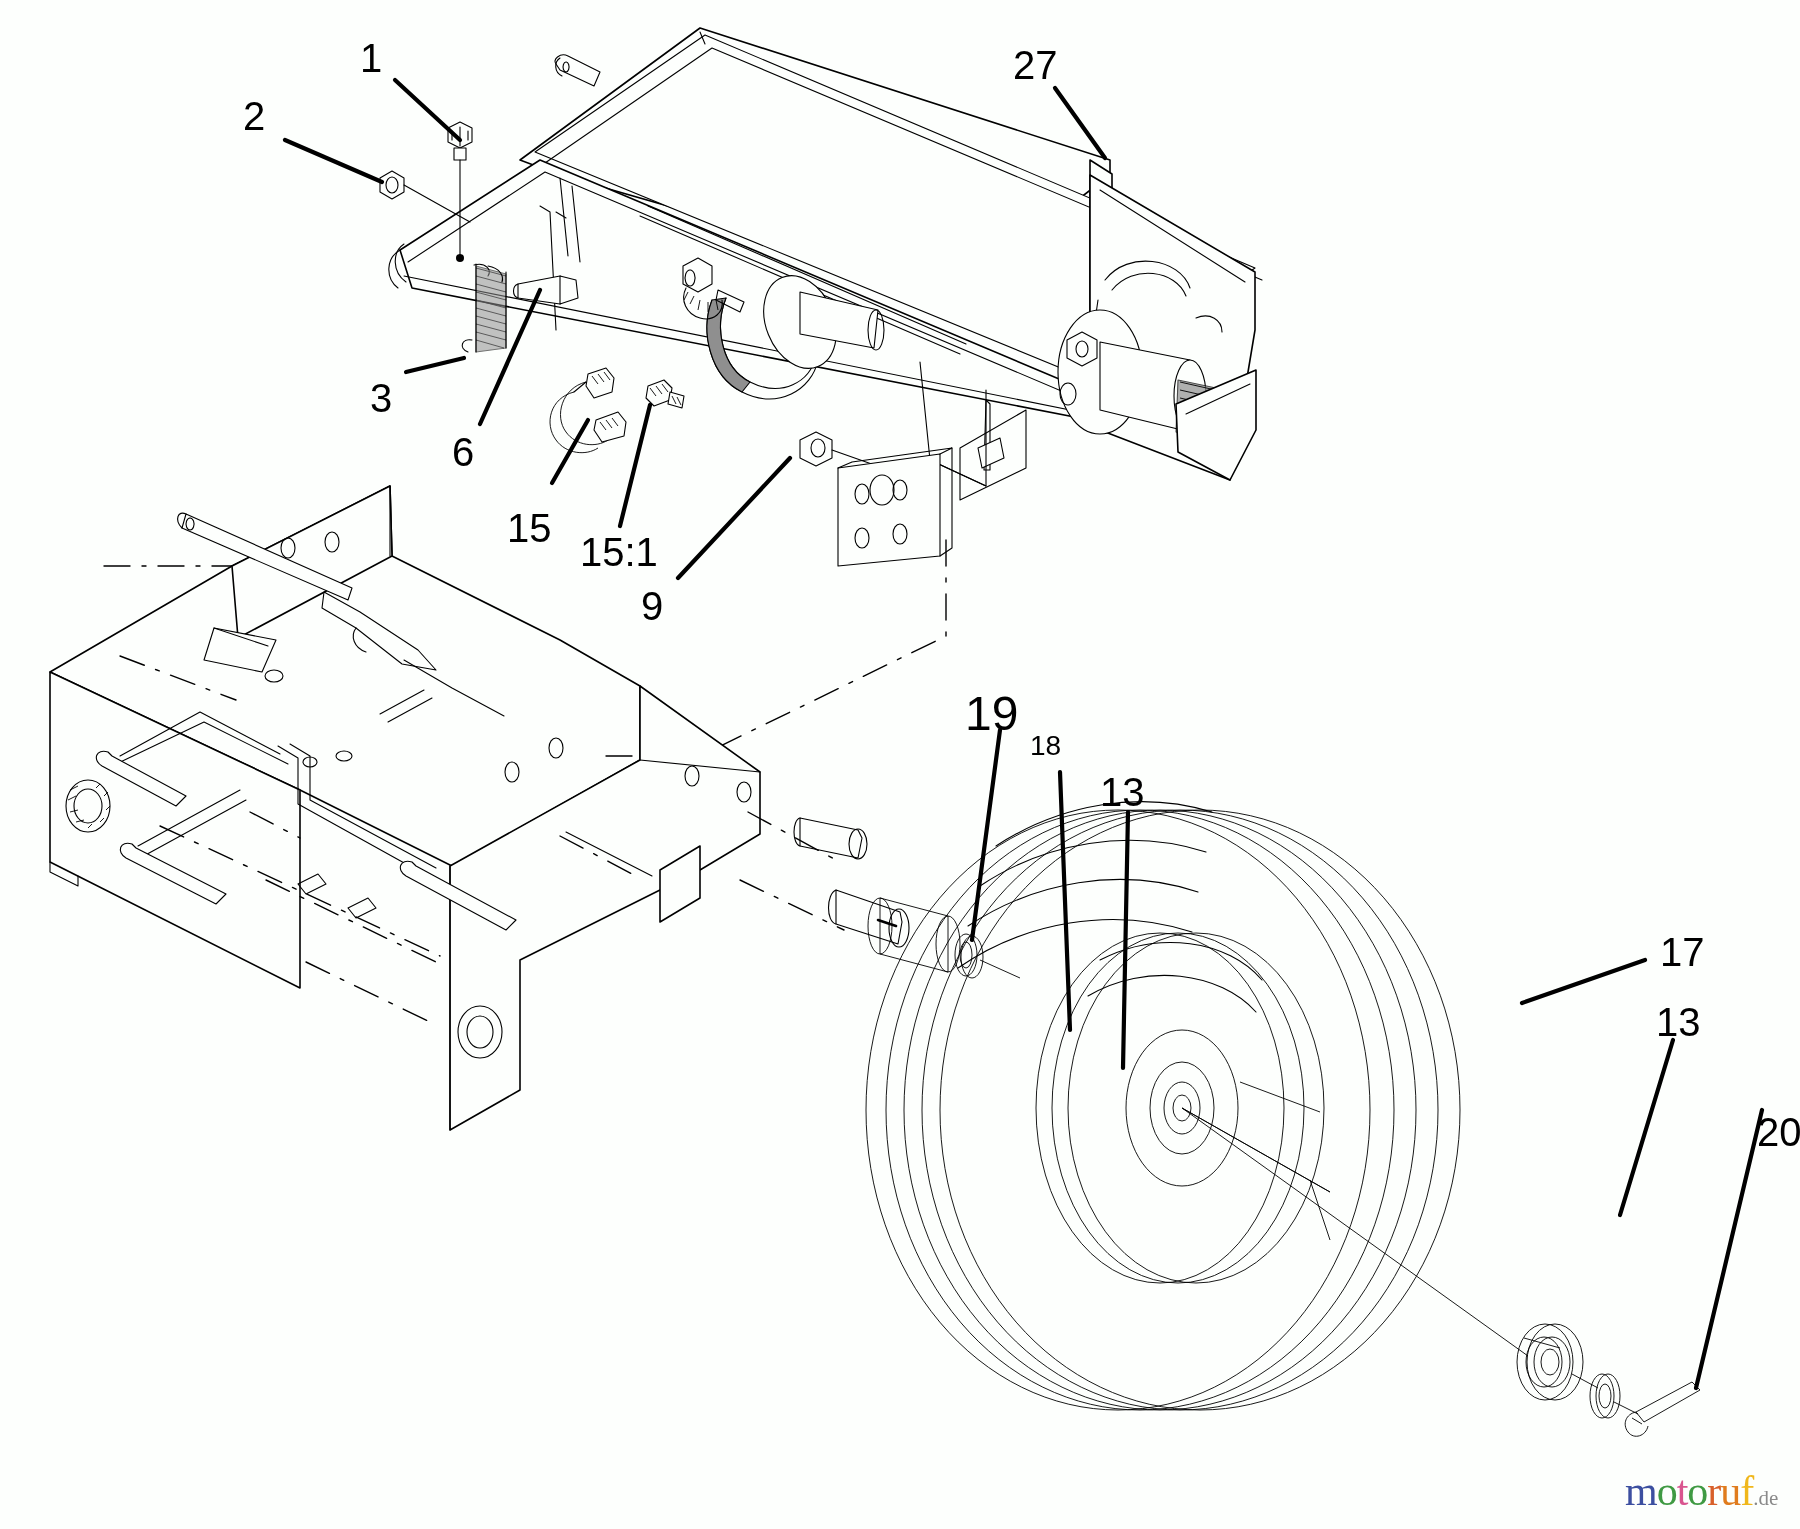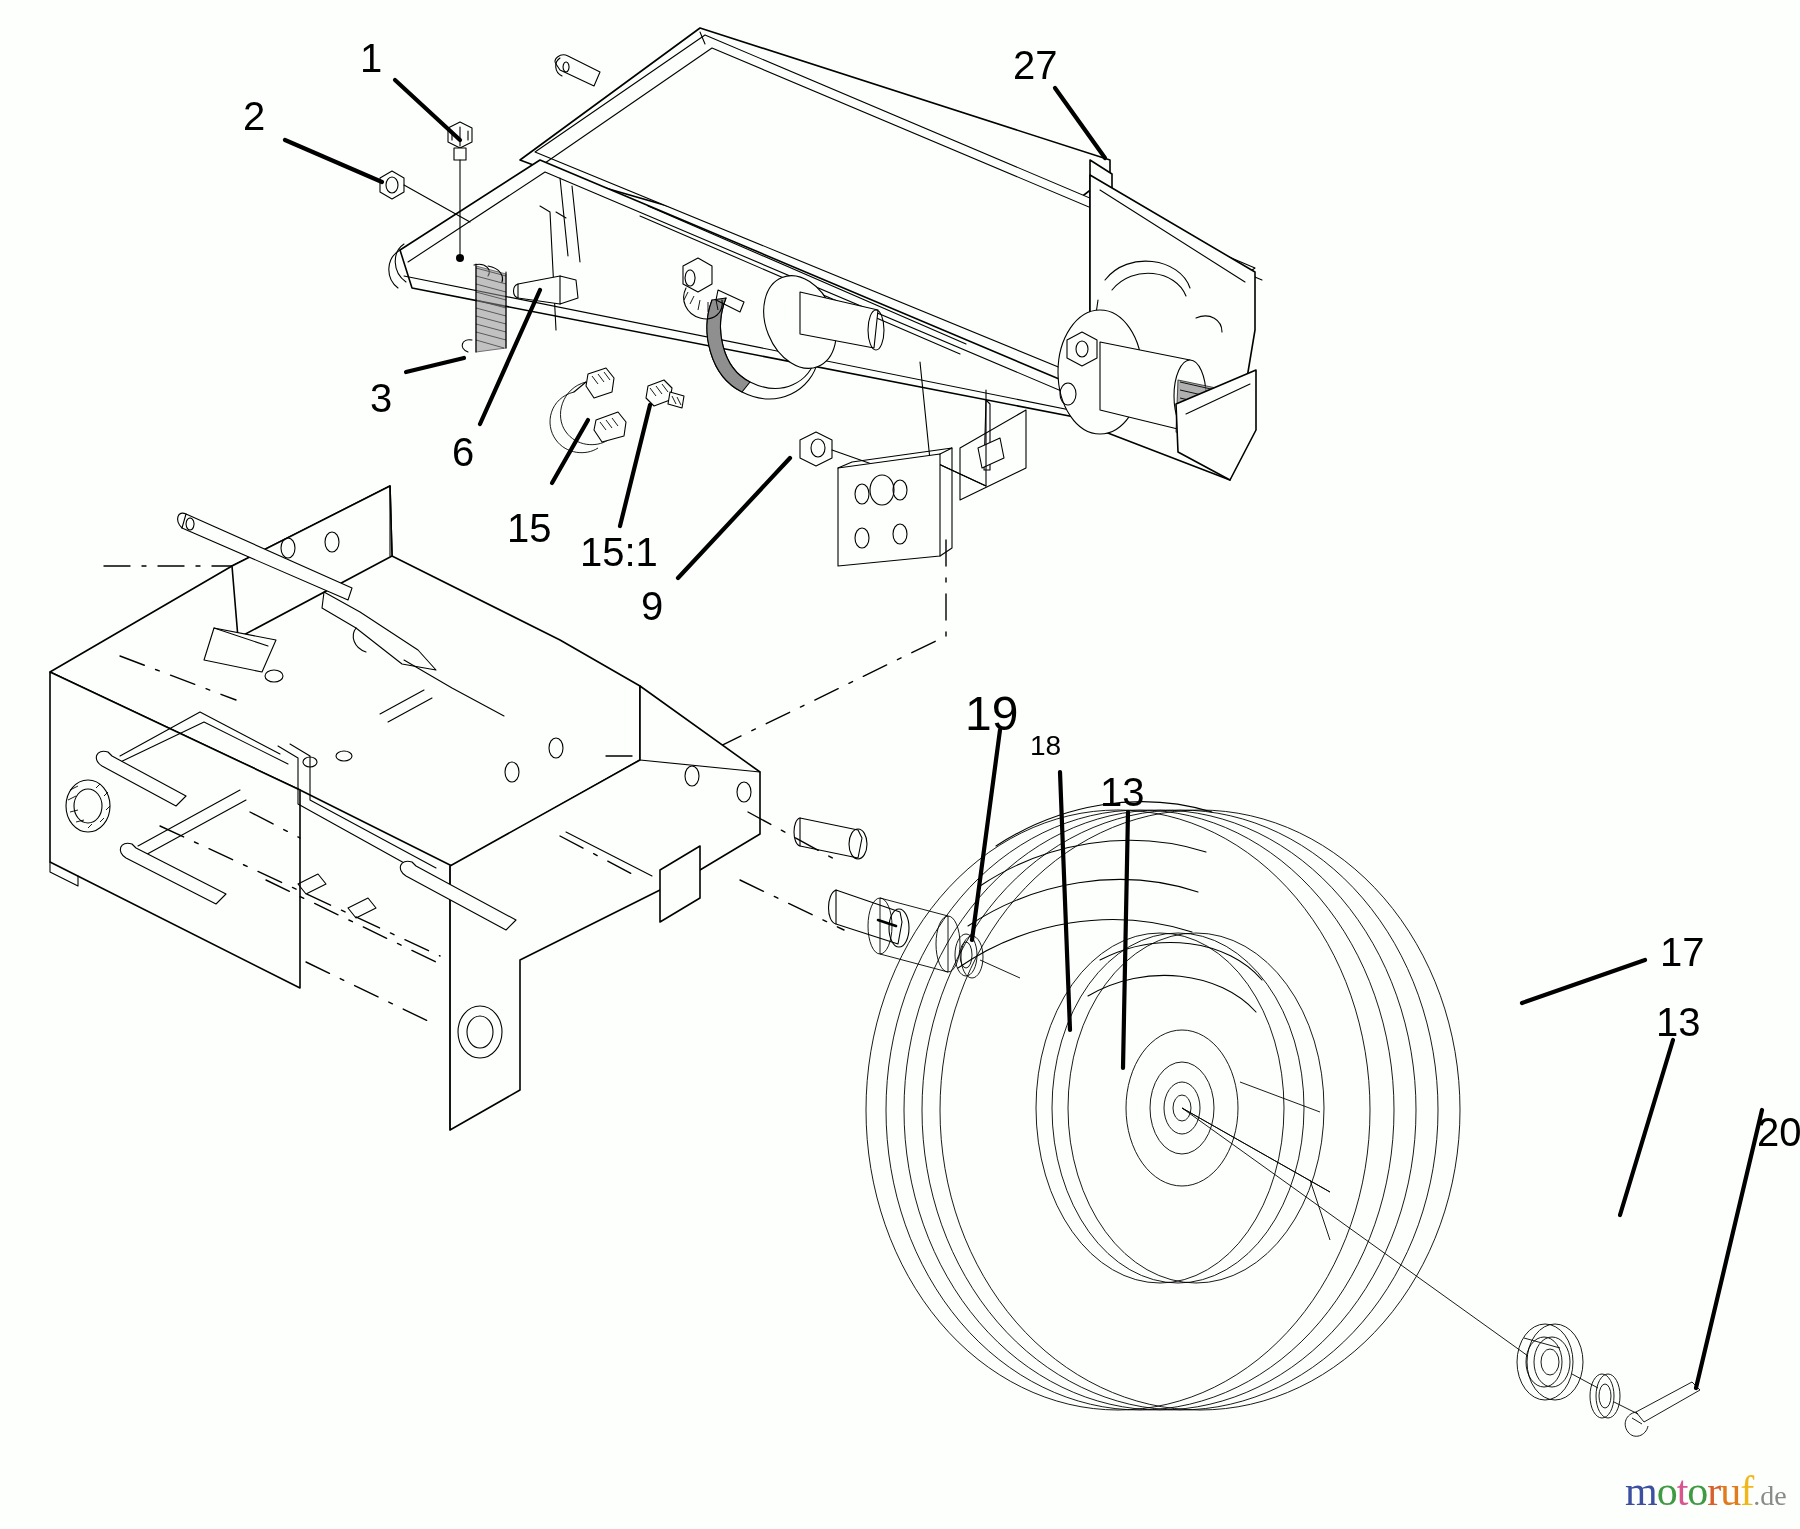--- a/index.html
+++ b/index.html
@@ -24,21 +24,21 @@
   .wm{
     position:absolute;
     left:1625px;top:1470px;
     font-family:"Liberation Serif", serif;
     font-size:42px;
     letter-spacing:-1px;
     line-height:1;
     white-space:nowrap;
   }
   .wm span{display:inline-block;}
-  .wm .sfx{font-size:28px;color:#8a8a8a;letter-spacing:0;}
+  .wm .sfx{font-size:21px;color:#8a8a8a;letter-spacing:0;}
 </style>
 </head>
 <body>
 
 <div id="root">
 
   <svg id="drawing" viewBox="0 0 1800 1529">
     <defs>
       <style>
         .ln{fill:none;stroke:#000;stroke-width:1.6;stroke-linecap:round;stroke-linejoin:round;}

